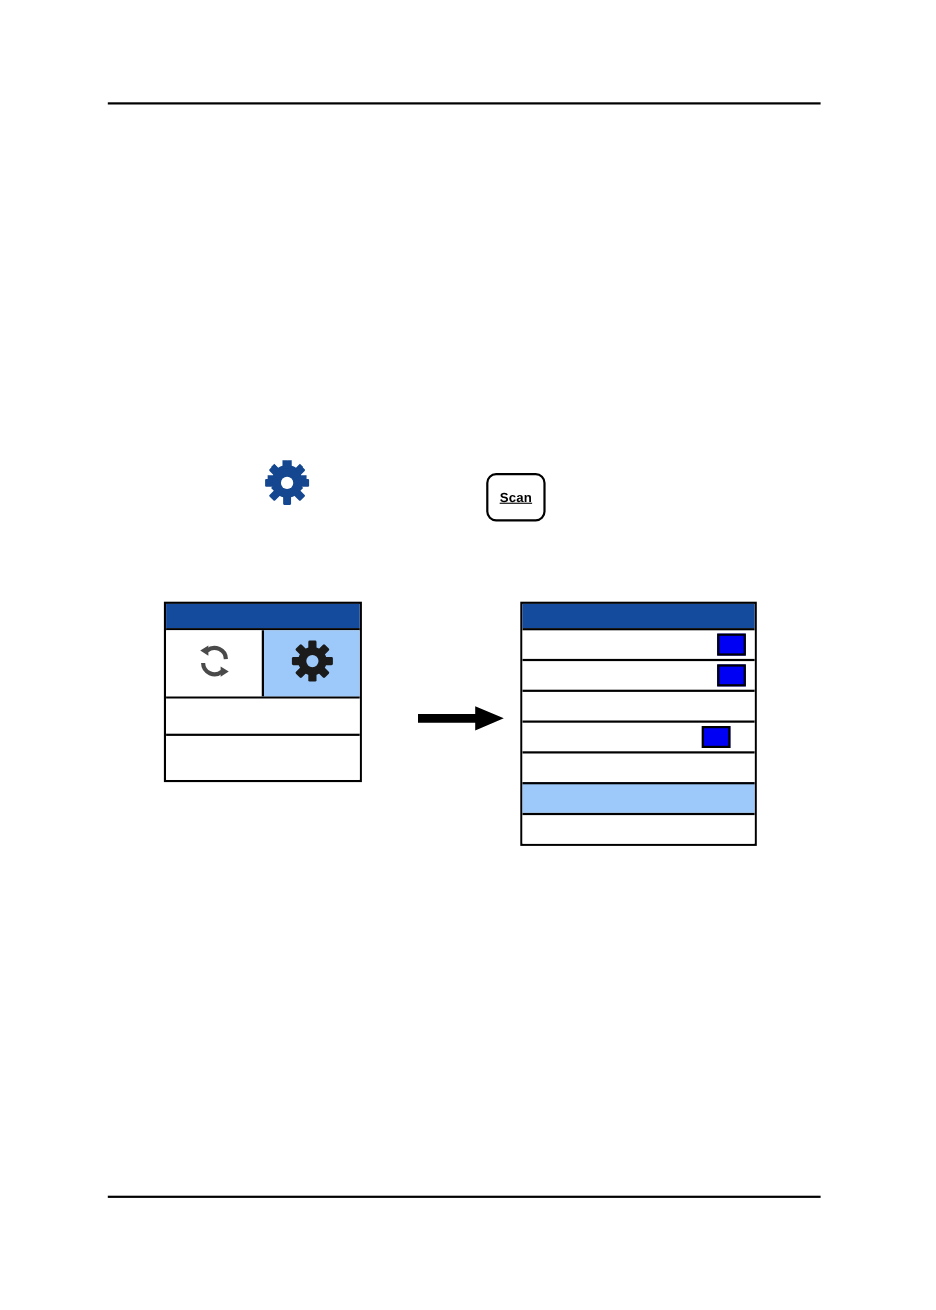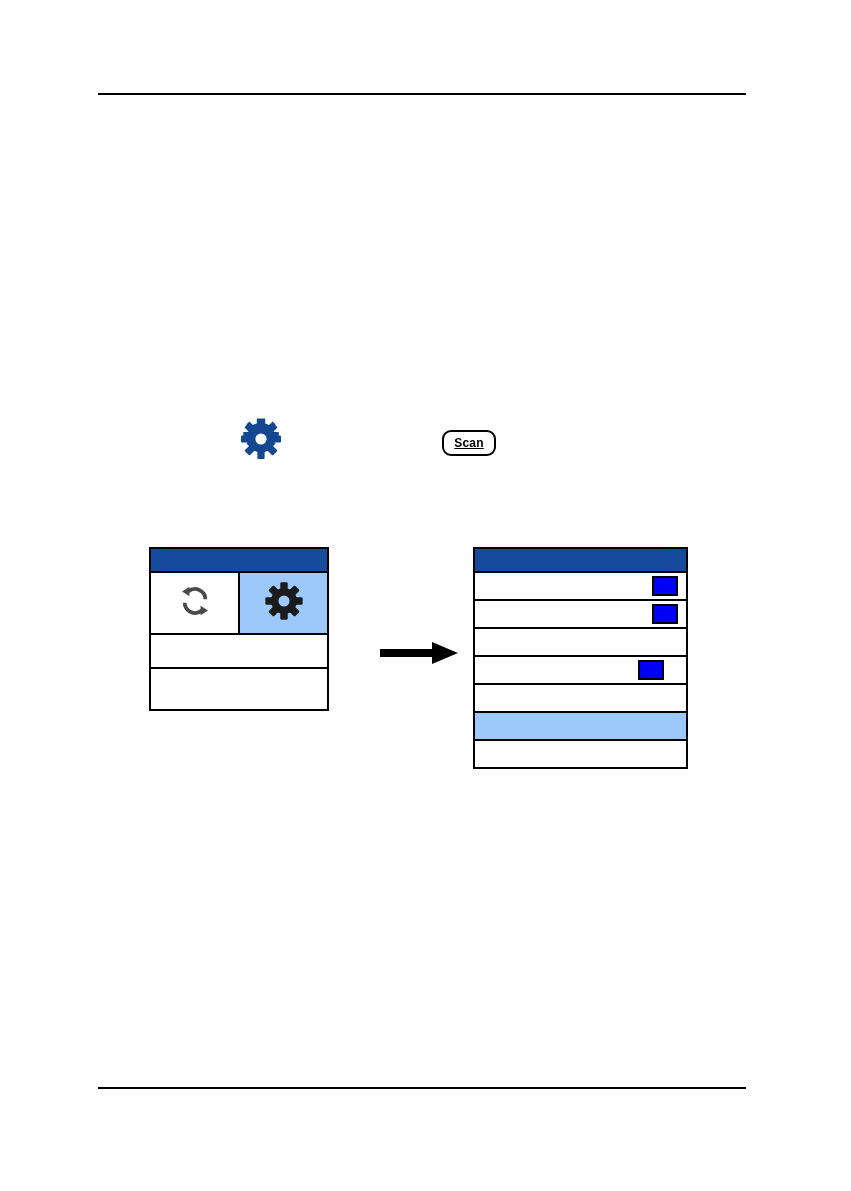--- a/index.html
+++ b/index.html
@@ -50,21 +50,21 @@
     left: 141px;
     top: 6px;
     width: 44px;
     height: 44px;
   }
   .scan-button {
     position: absolute;
     left: 344px;
     top: 18px;
     width: 54px;
-    height: 26px;
+    height: 44px;
     border: 2px solid #000000;
     border-radius: 9px;
     background: #ffffff;
     display: flex;
     align-items: center;
     justify-content: center;
     font-size: 12px;
     font-weight: bold;
     letter-spacing: .2px;
     color: #000000;

